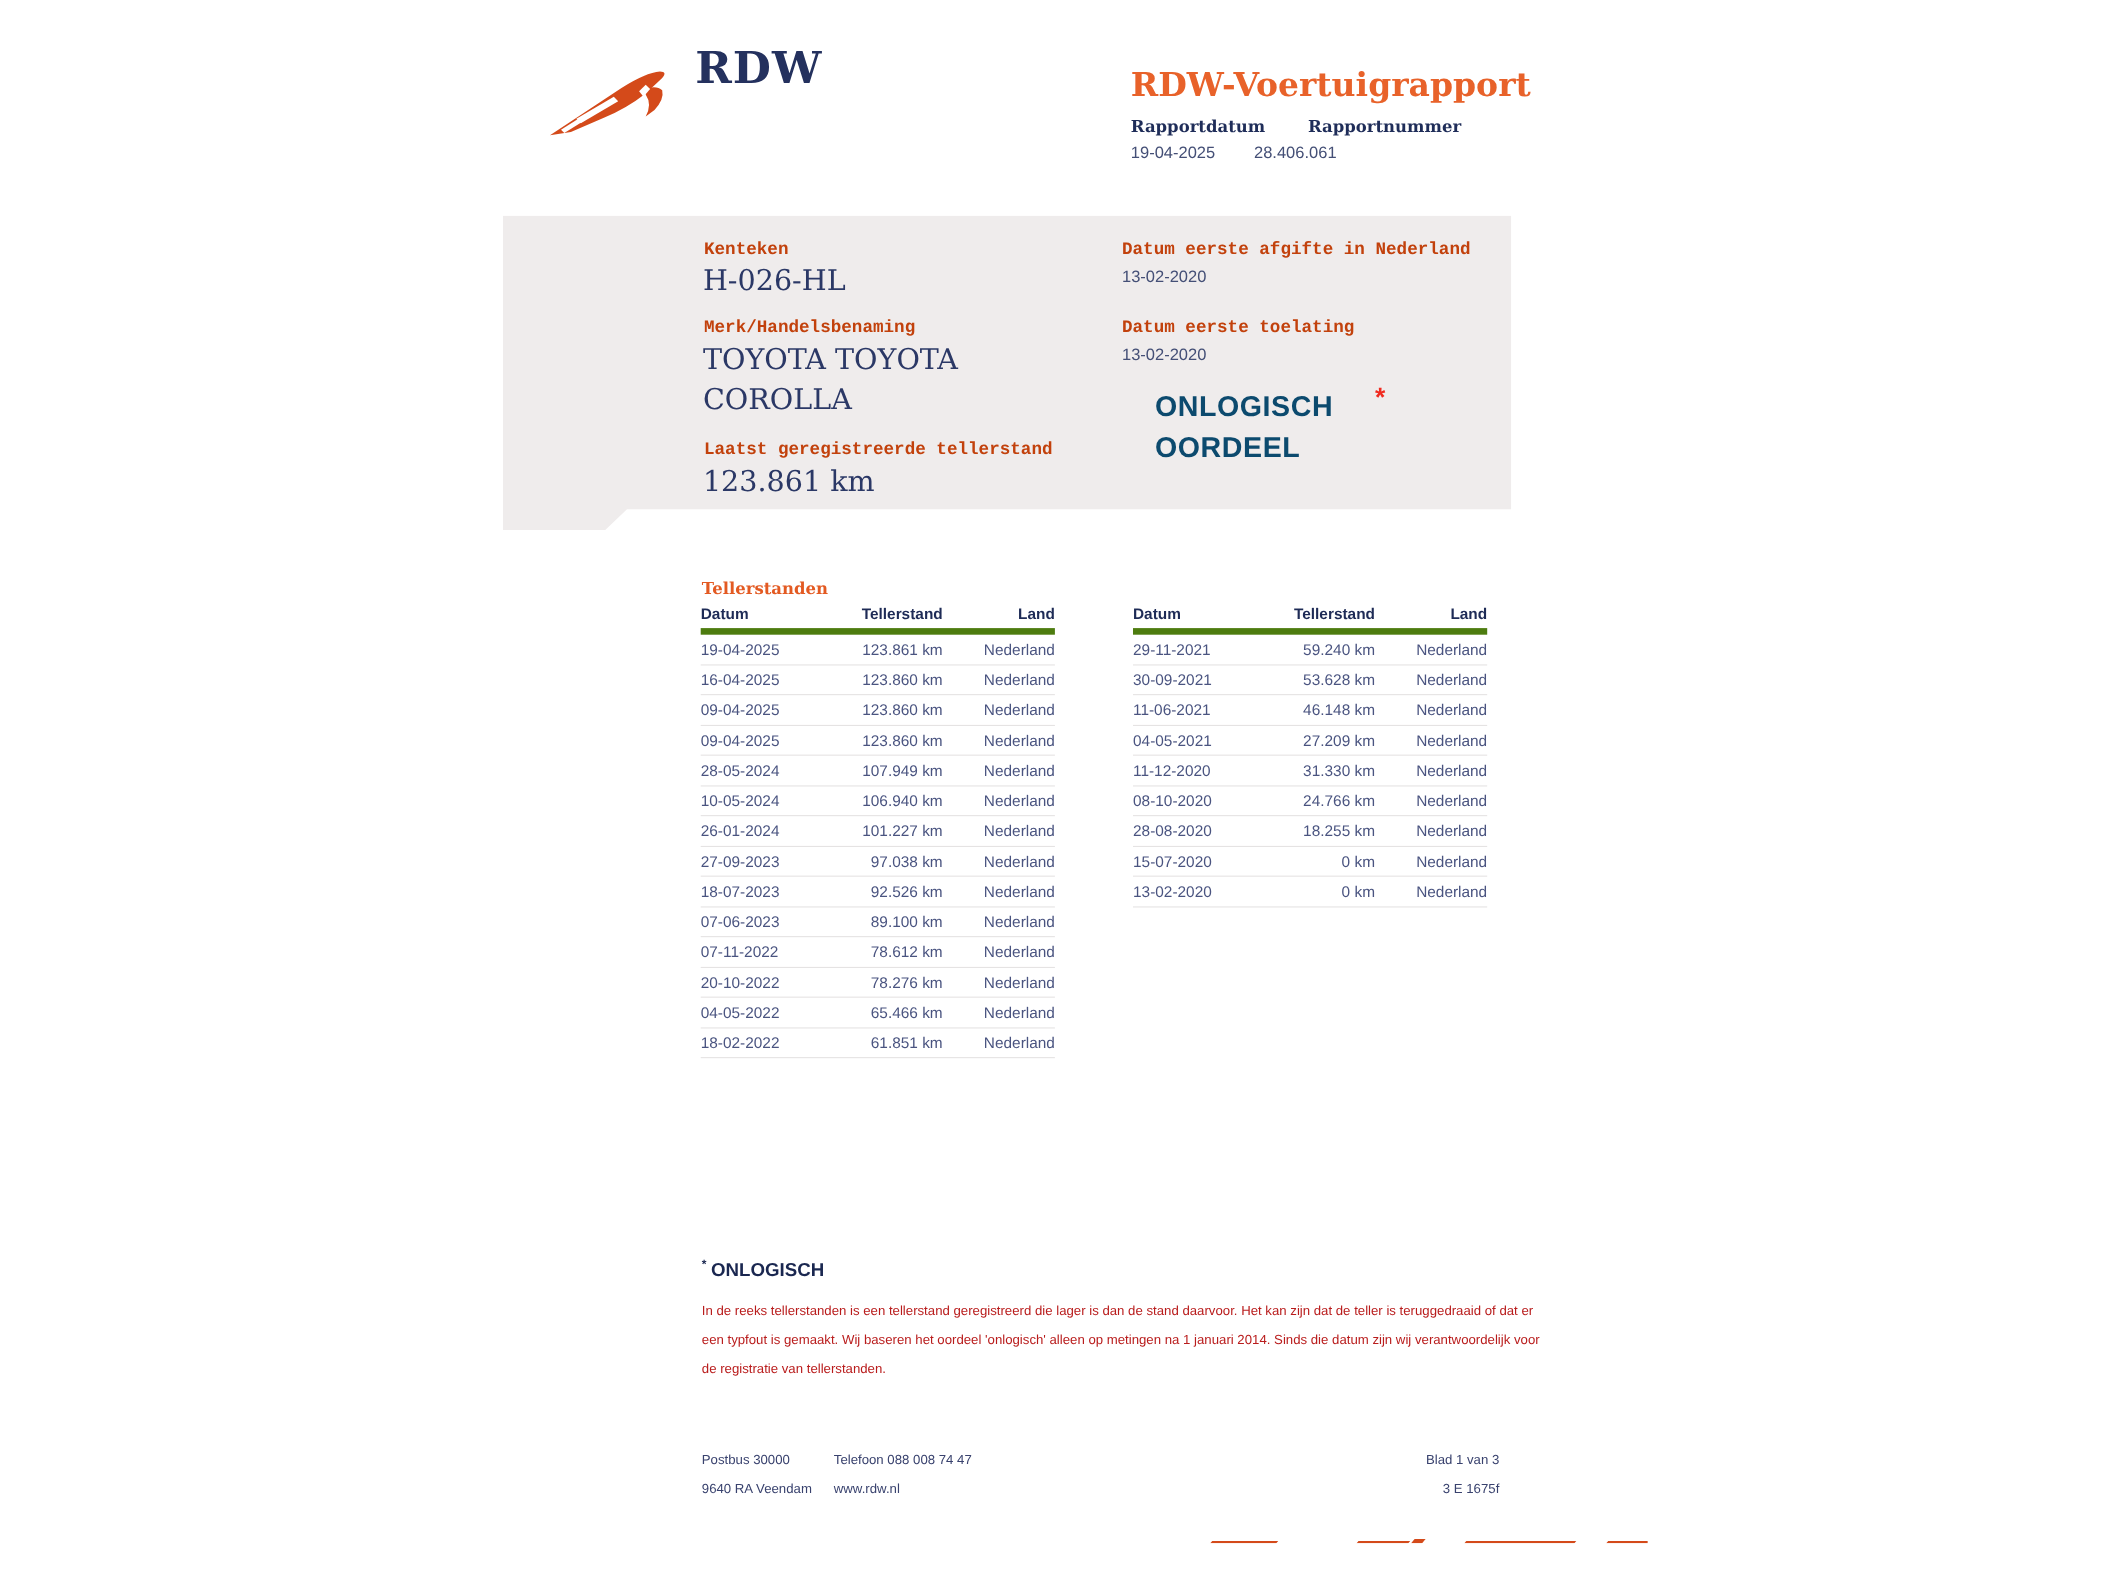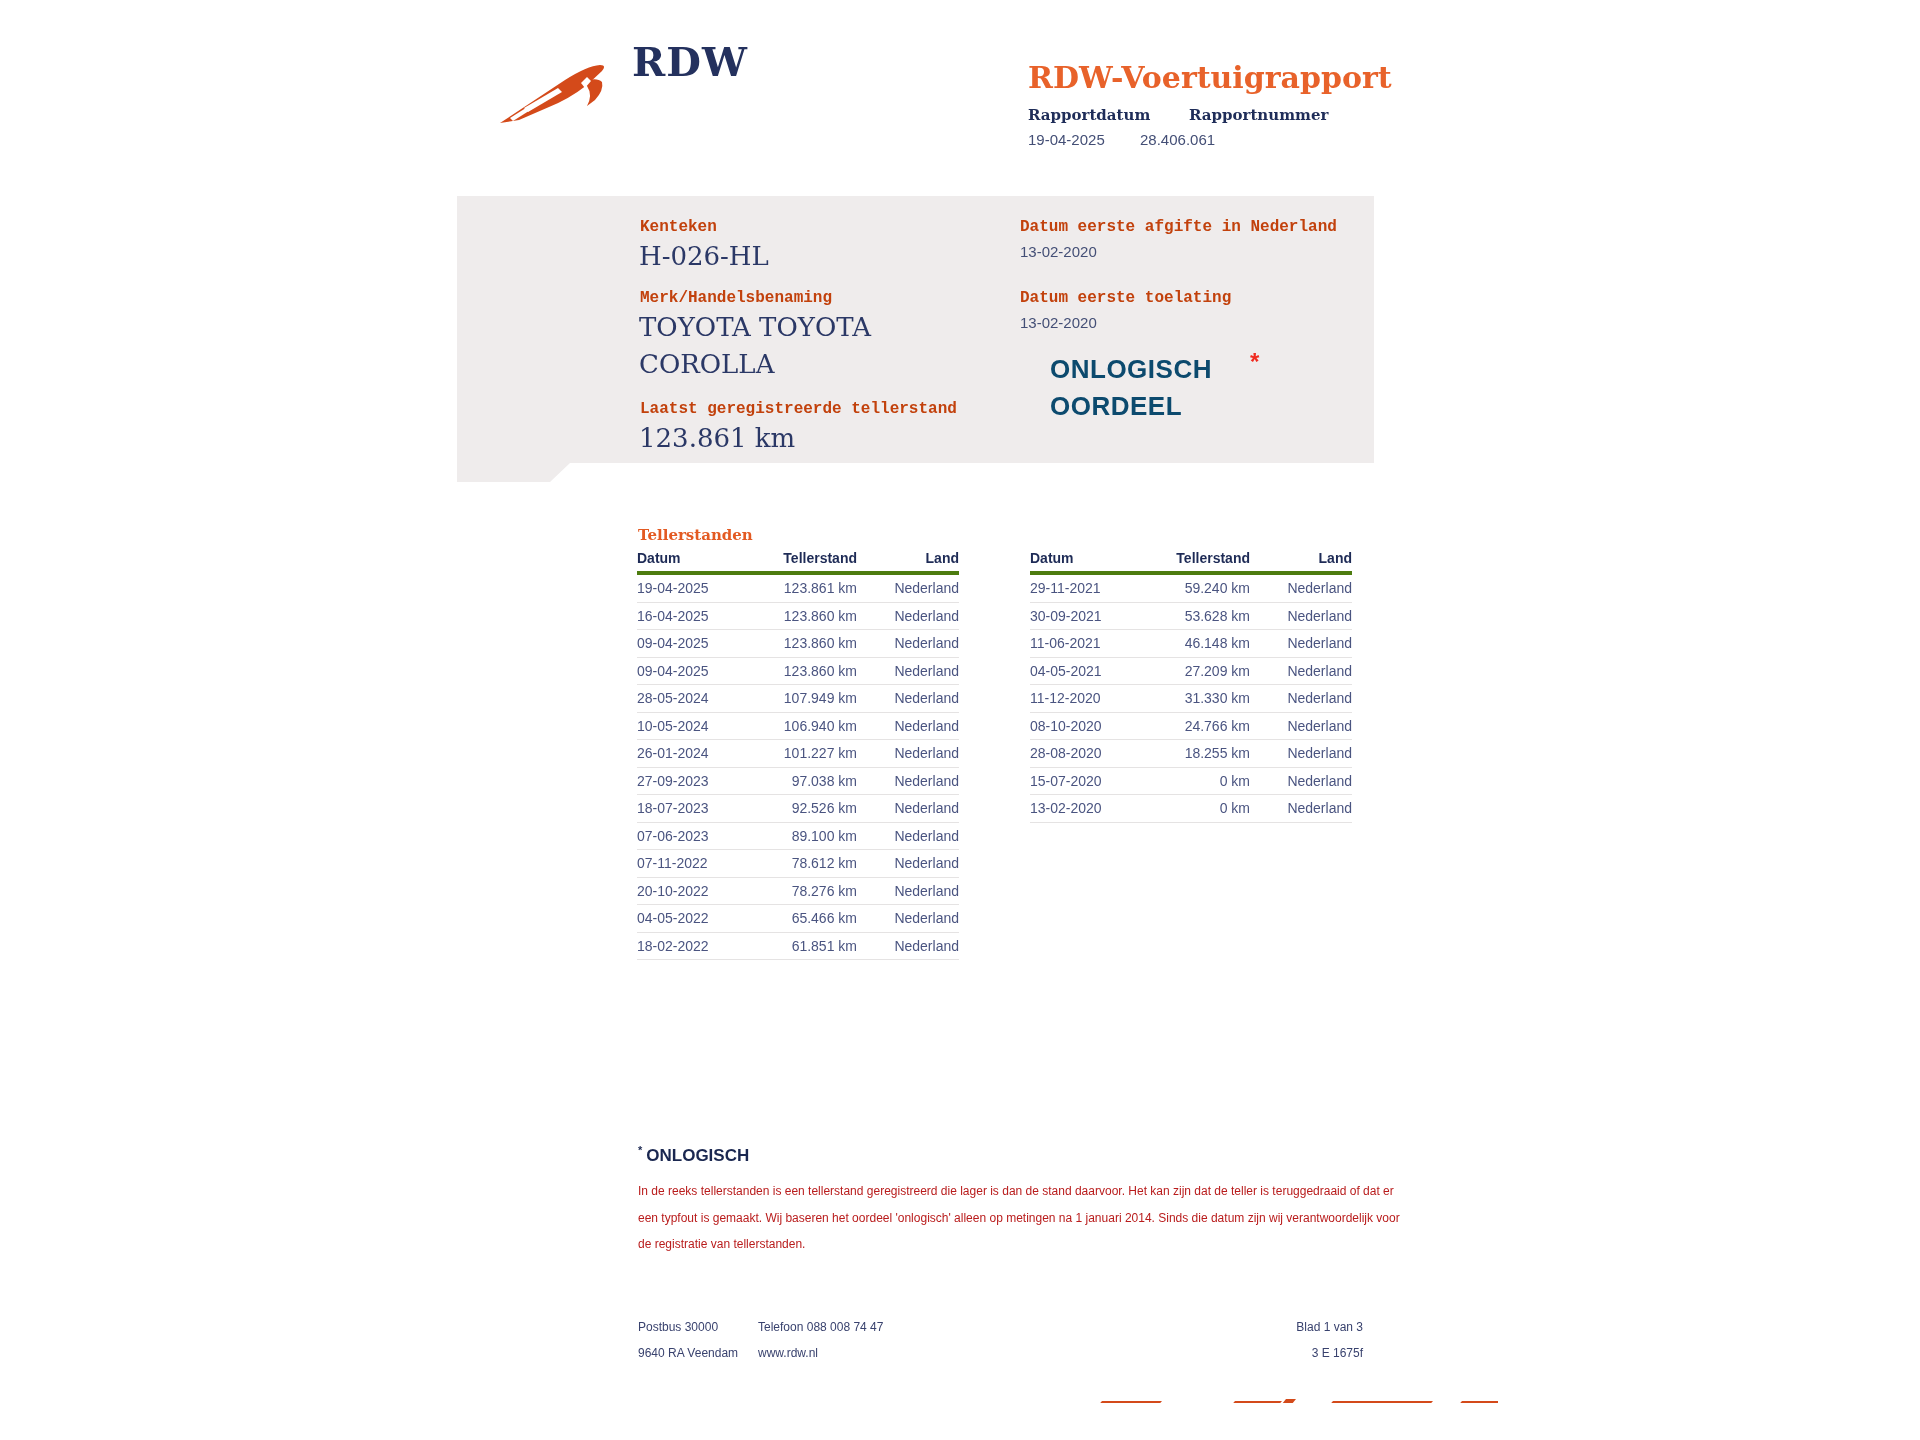--- a/index.html
+++ b/index.html
@@ -28,21 +28,21 @@
            line-height:37px;color:#0c4a6e;letter-spacing:0.5px;}
   .verdict-star{position:absolute;left:793px;top:152px;font-size:24px;font-weight:bold;color:#F02B20;}
 
   
   .section-heading{position:absolute;left:638px;top:526px;font-family:"DejaVu Serif",serif;
                    font-weight:bold;font-size:15px;color:#E35A22;}
   .meter-table{position:absolute;top:550px;width:322px;font-size:14px;}
   .meter-table.left{left:637px;}
   .meter-table.right{left:1030px;}
   .t-head{display:flex;font-weight:bold;color:#1E2B56;padding-bottom:5px;
-          border-bottom:4px solid #4d7c0f;justify-content:flex-end;}
+          border-bottom:6px solid #4d7c0f;justify-content:flex-end;}
   .t-row{display:flex;height:27.5px;line-height:27.5px;border-bottom:1px solid #E5E3E3;
          color:#4A5480;box-sizing:border-box;}
   .cell{display:block;}
   .c-datum{width:120px;text-align:left;}
   .c-stand{width:100px;text-align:right;}
   .c-land{flex:1;text-align:right;}
 
   
   .note-heading{position:absolute;left:638px;top:1144px;font-weight:bold;font-size:17px;
                 color:#1A2750;}

